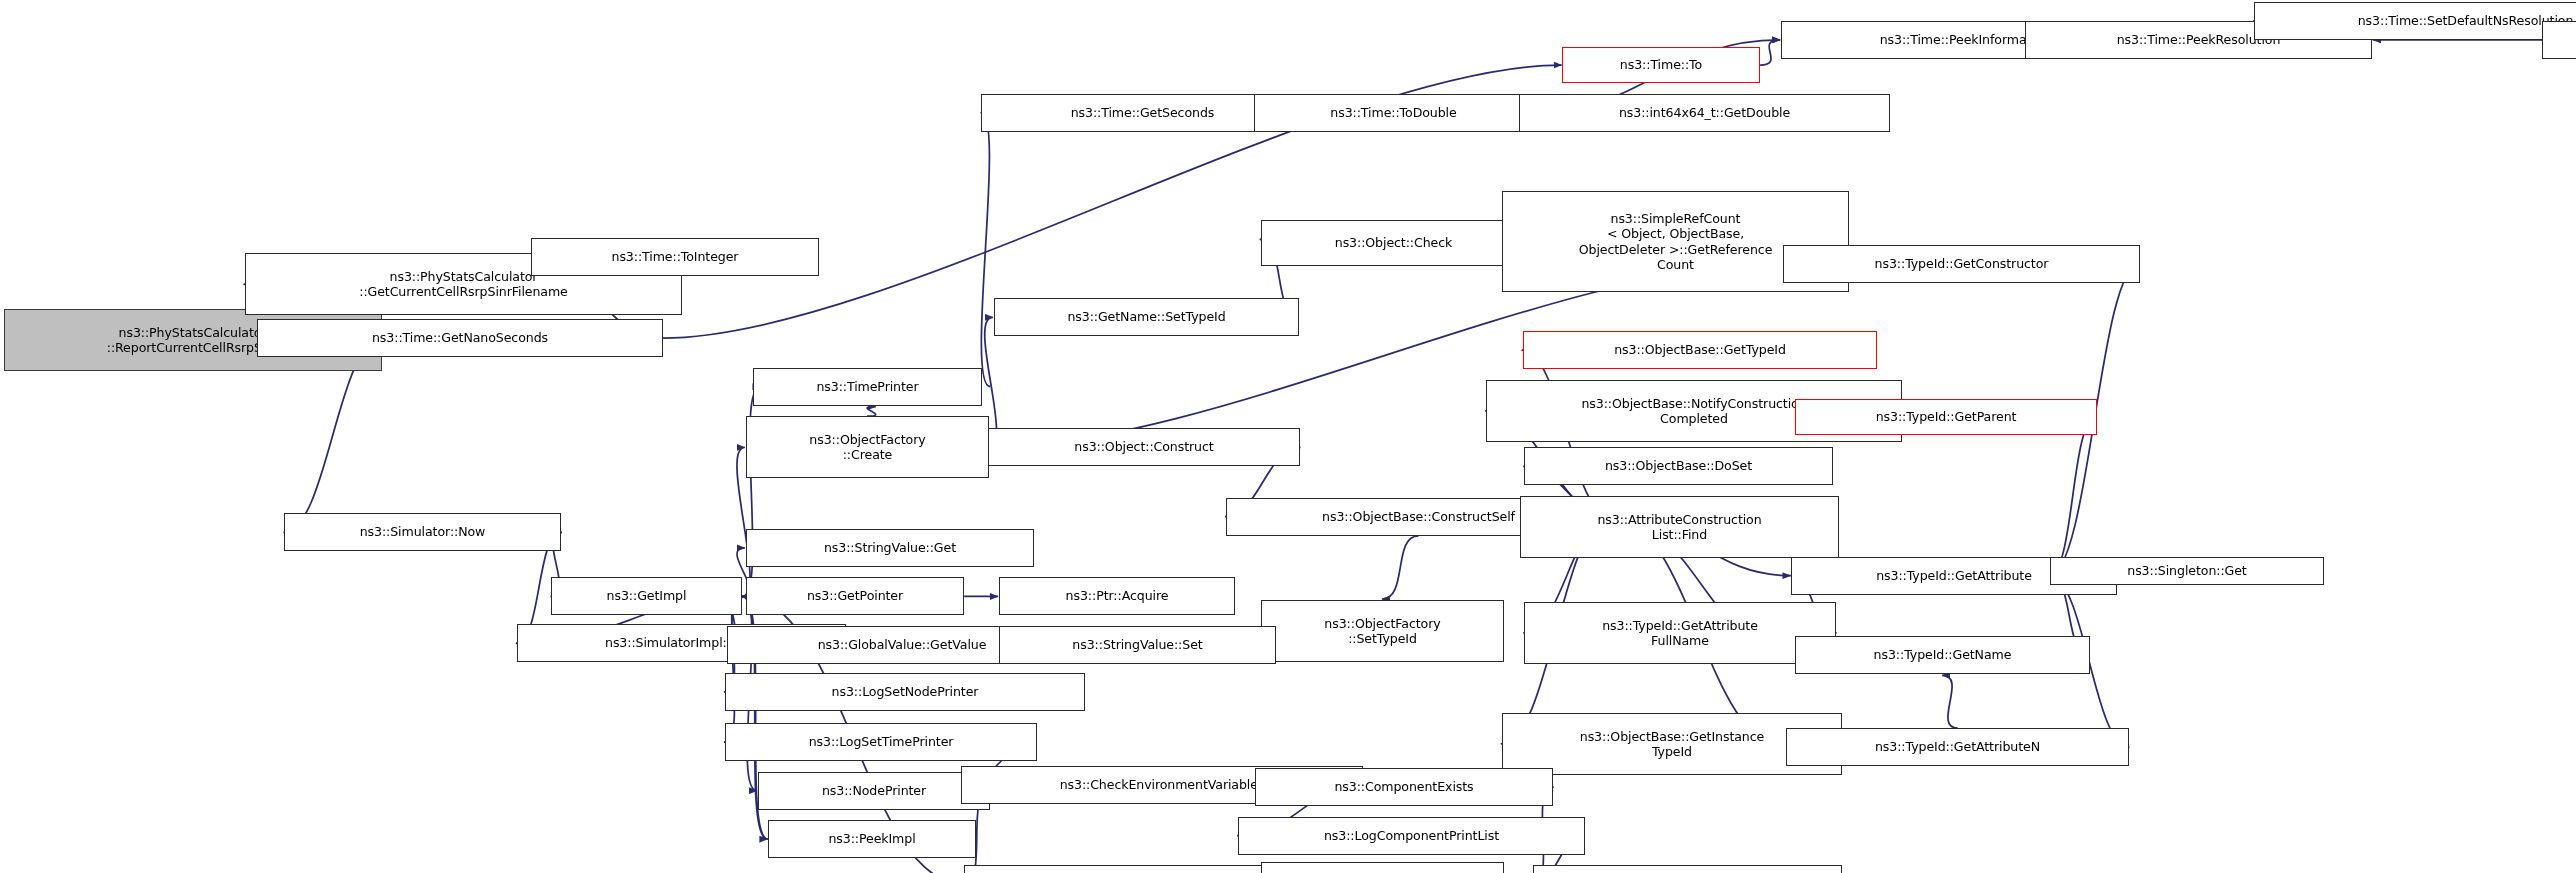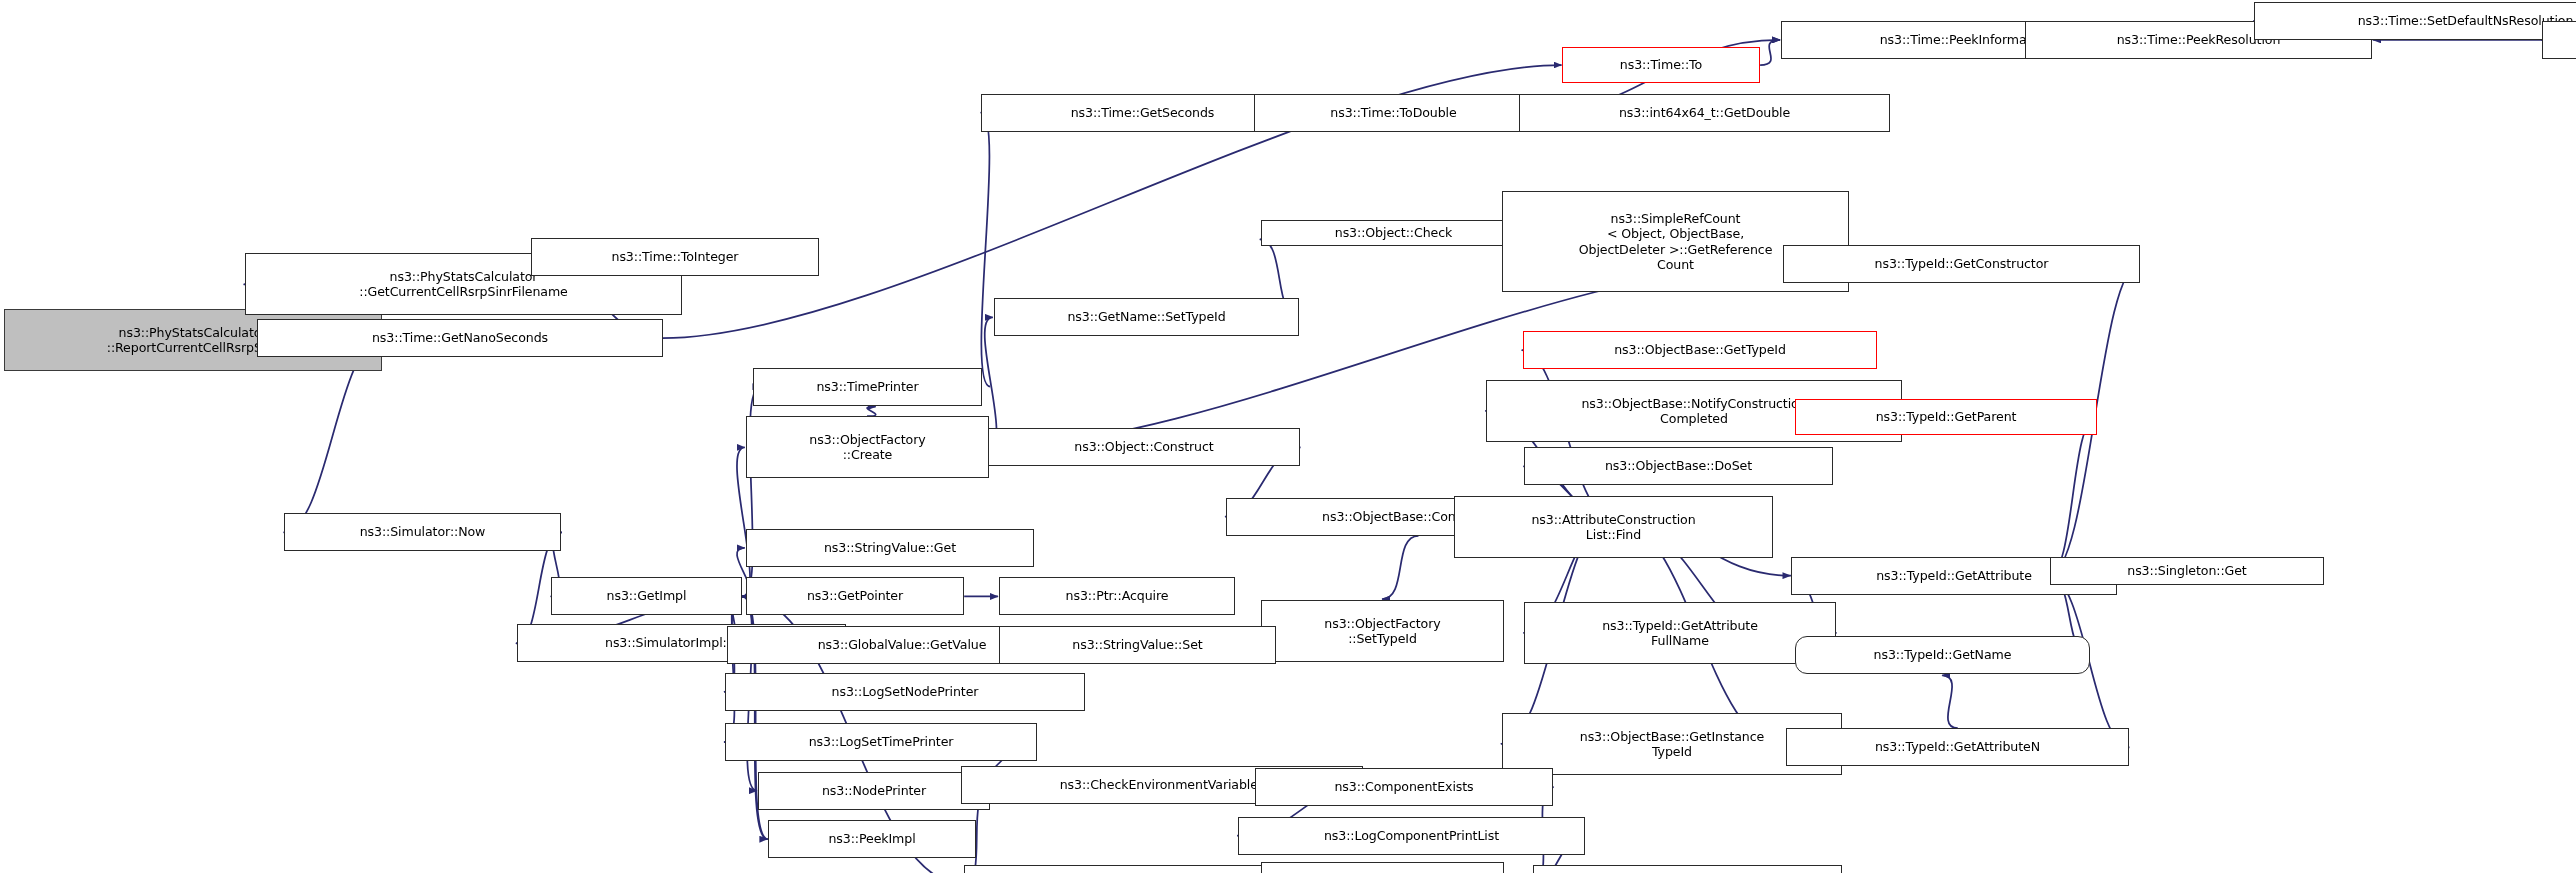--- a/index.html
+++ b/index.html
@@ -132,41 +132,41 @@
       <div class="node hl" style="left: 1562px; top: 47px; width: 198px; height: 36px;"><span>ns3::Time::To</span></div>
       <div class="node" style="left: 1781px; top: 21px; width: 368px; height: 38px;"><span>ns3::Time::PeekInformation</span></div>
       <div class="node" style="left: 2025px; top: 21px; width: 347px; height: 38px;"><span>ns3::Time::PeekResolution</span></div>
       <div class="node" style="left: 2254px; top: 1.7px; width: 423px; height: 38px;"><span>ns3::Time::SetDefaultNsResolution</span></div>
       <div class="node" style="left: 2542px; top: 21px; width: 329px; height: 38px;"><span>ns3::Time::SetResolution</span></div>
       <div class="node" style="left: 753px; top: 368px; width: 229px; height: 38px;"><span>ns3::TimePrinter</span></div>
       <div class="node" style="left: 746px; top: 416px; width: 243px; height: 62px;"><span>ns3::ObjectFactory
 ::Create</span></div>
       <div class="node" style="left: 994px; top: 298px; width: 305px; height: 38px;"><span>ns3::GetName::SetTypeId</span></div>
       <div class="node" style="left: 988px; top: 428px; width: 312px; height: 38px;"><span>ns3::Object::Construct</span></div>
-      <div class="node" style="left: 1261px; top: 220px; width: 265px; height: 26px;"><span>ns3::Object::Check</span></div>
+      <div class="node" style="left: 1261px; top: 220px; width: 265px; height: 46px;"><span>ns3::Object::Check</span></div>
       <div class="node" style="left: 1502px; top: 191px; width: 347px; height: 101px;"><span>ns3::SimpleRefCount
 &lt; Object, ObjectBase,
  ObjectDeleter &gt;::GetReference
 Count</span></div>
       <div class="node" style="left: 1783px; top: 245px; width: 357px; height: 38px;"><span>ns3::TypeId::GetConstructor</span></div>
       <div class="node hl" style="left: 1523px; top: 331px; width: 354px; height: 38px;"><span>ns3::ObjectBase::GetTypeId</span></div>
       <div class="node" style="left: 1486px; top: 380px; width: 416px; height: 62px;"><span>ns3::ObjectBase::NotifyConstruction
 Completed</span></div>
       <div class="node" style="left: 1524px; top: 447px; width: 309px; height: 38px;"><span>ns3::ObjectBase::DoSet</span></div>
       <div class="node hl" style="left: 1795px; top: 399px; width: 302px; height: 36px;"><span>ns3::TypeId::GetParent</span></div>
       <div class="node" style="left: 1226px; top: 498px; width: 385px; height: 38px;"><span>ns3::ObjectBase::ConstructSelf</span></div>
-      <div class="node" style="left: 1454px; top: 496px; width: 319px; height: 62px;"><span>ns3::AttributeConstruction
+      <div class="node" style="left: 1520px; top: 496px; width: 319px; height: 62px;"><span>ns3::AttributeConstruction
 List::Find</span></div>
       <div class="node" style="left: 1791px; top: 557px; width: 326px; height: 38px;"><span>ns3::TypeId::GetAttribute</span></div>
       <div class="node" style="left: 2050px; top: 557px; width: 274px; height: 28px;"><span>ns3::Singleton::Get</span></div>
       <div class="node" style="left: 1261px; top: 600px; width: 243px; height: 62px;"><span>ns3::ObjectFactory
 ::SetTypeId</span></div>
       <div class="node" style="left: 1524px; top: 602px; width: 312px; height: 62px;"><span>ns3::TypeId::GetAttribute
 FullName</span></div>
-      <div class="node" style="left: 1795px; top: 636px; width: 295px; height: 38px; border-radius: 12px;"><span>ns3::TypeId::GetName</span></div>
+      <div class="node" style="left: 1795px; top: 636px; width: 295px; height: 38px;"><span>ns3::TypeId::GetName</span></div>
       <div class="node" style="left: 1502px; top: 713px; width: 340px; height: 62px;"><span>ns3::ObjectBase::GetInstance
 TypeId</span></div>
       <div class="node" style="left: 1786px; top: 728px; width: 343px; height: 38px;"><span>ns3::TypeId::GetAttributeN</span></div>
       <div class="node" style="left: 284px; top: 513px; width: 277px; height: 38px;"><span>ns3::Simulator::Now</span></div>
       <div class="node" style="left: 551px; top: 577px; width: 191px; height: 38px;"><span>ns3::GetImpl</span></div>
       <div class="node" style="left: 517px; top: 624px; width: 329px; height: 38px;"><span>ns3::SimulatorImpl::Now</span></div>
       <div class="node" style="left: 746px; top: 529px; width: 288px; height: 38px;"><span>ns3::StringValue::Get</span></div>
       <div class="node" style="left: 746px; top: 577px; width: 218px; height: 38px;"><span>ns3::GetPointer</span></div>
       <div class="node" style="left: 999px; top: 577px; width: 236px; height: 38px;"><span>ns3::Ptr::Acquire</span></div>
       <div class="node" style="left: 727px; top: 626px; width: 350px; height: 38px;"><span>ns3::GlobalValue::GetValue</span></div>

